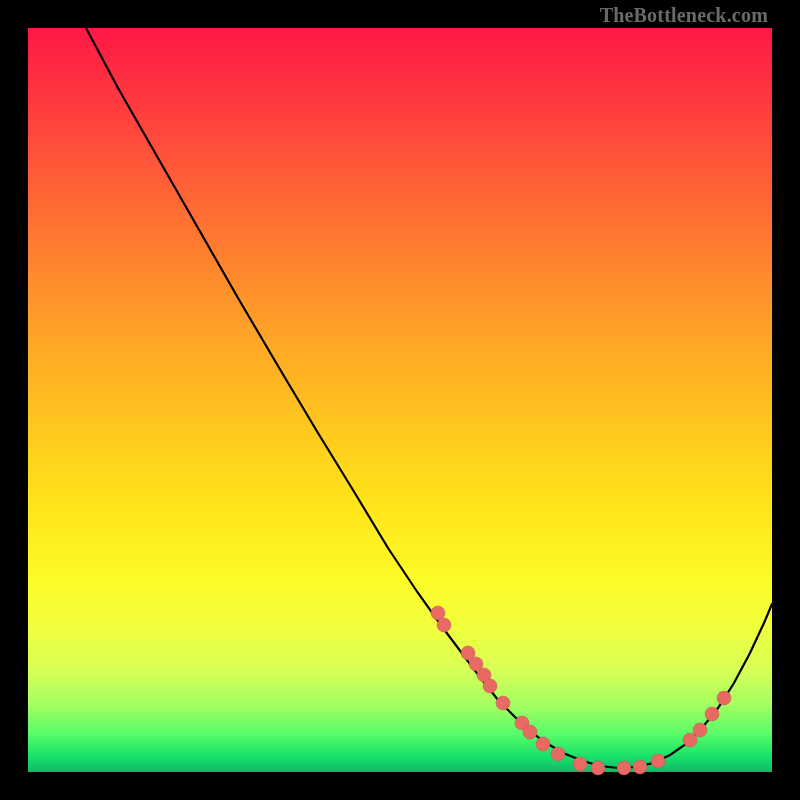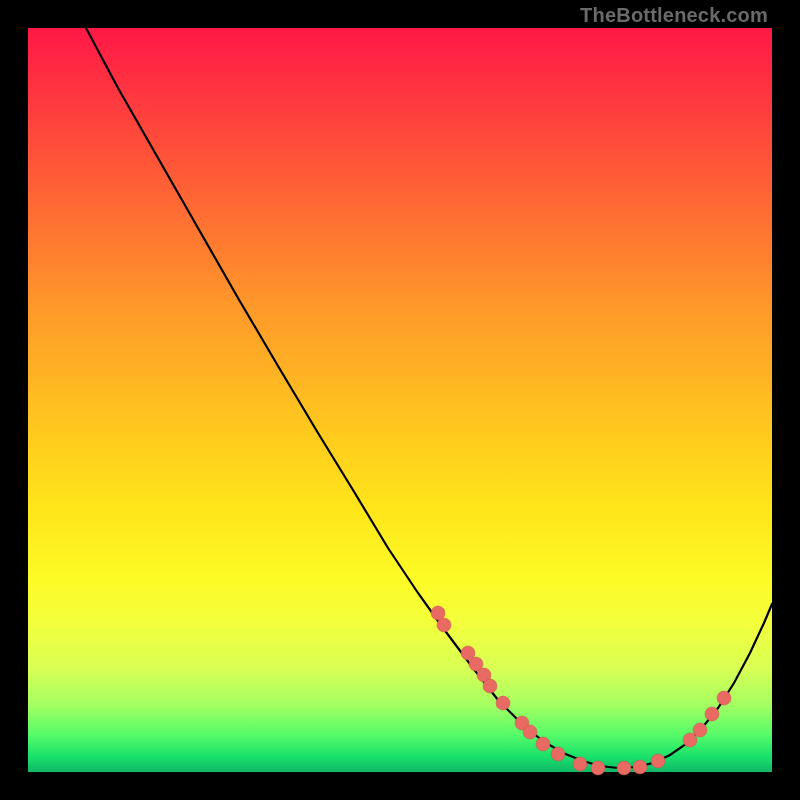--- a/index.html
+++ b/index.html
@@ -38,21 +38,21 @@
       #a4ff62 91%,
       #55fb69 95%,
       #18e06a 98%,
       #0fb867 100%
     );
   }
   .watermark {
     position: absolute;
     top: 4px;
     right: 32px;
-    font-family: Liberation Sans, sans-serif;
+    font-family: Liberation Serif, serif;
     font-size: 20px;
     font-weight: bold;
     color: #6a6a6a;
     letter-spacing: 0.2px;
     user-select: none;
   }
   svg.plot {
     position: absolute;
     left: 0;
     top: 0;

